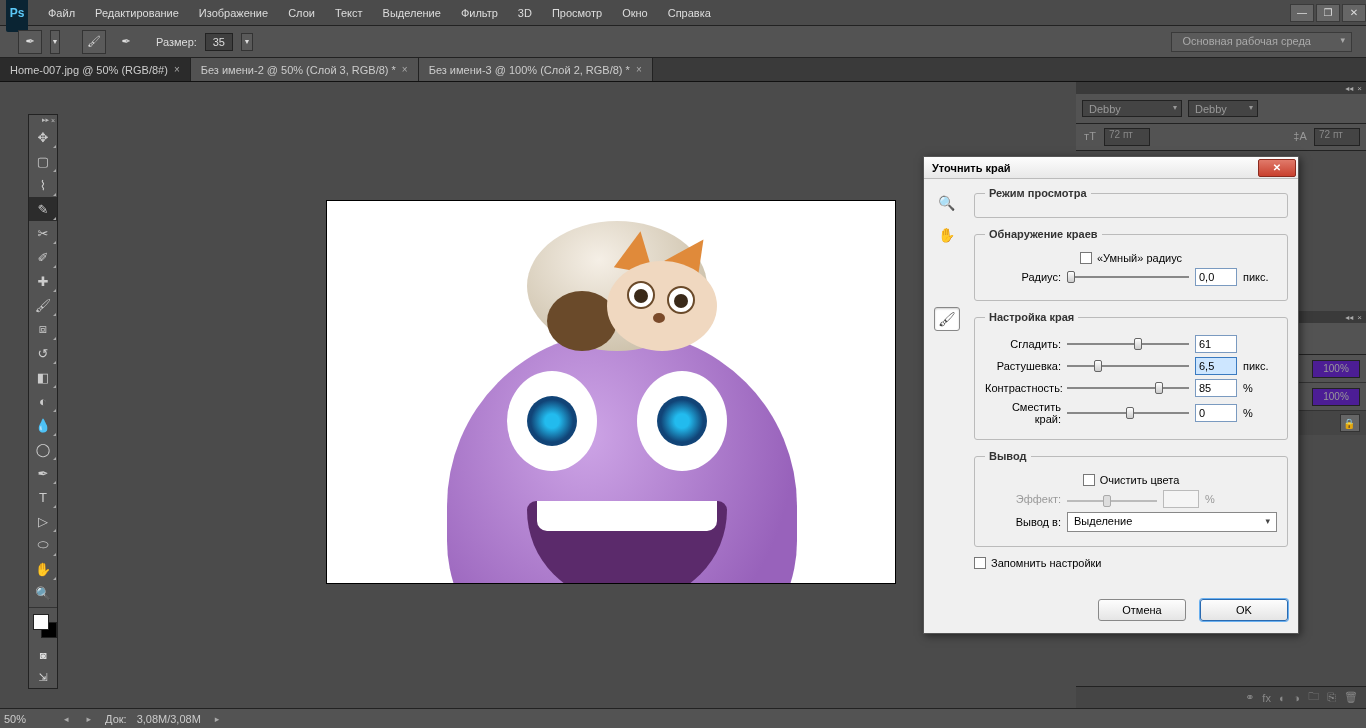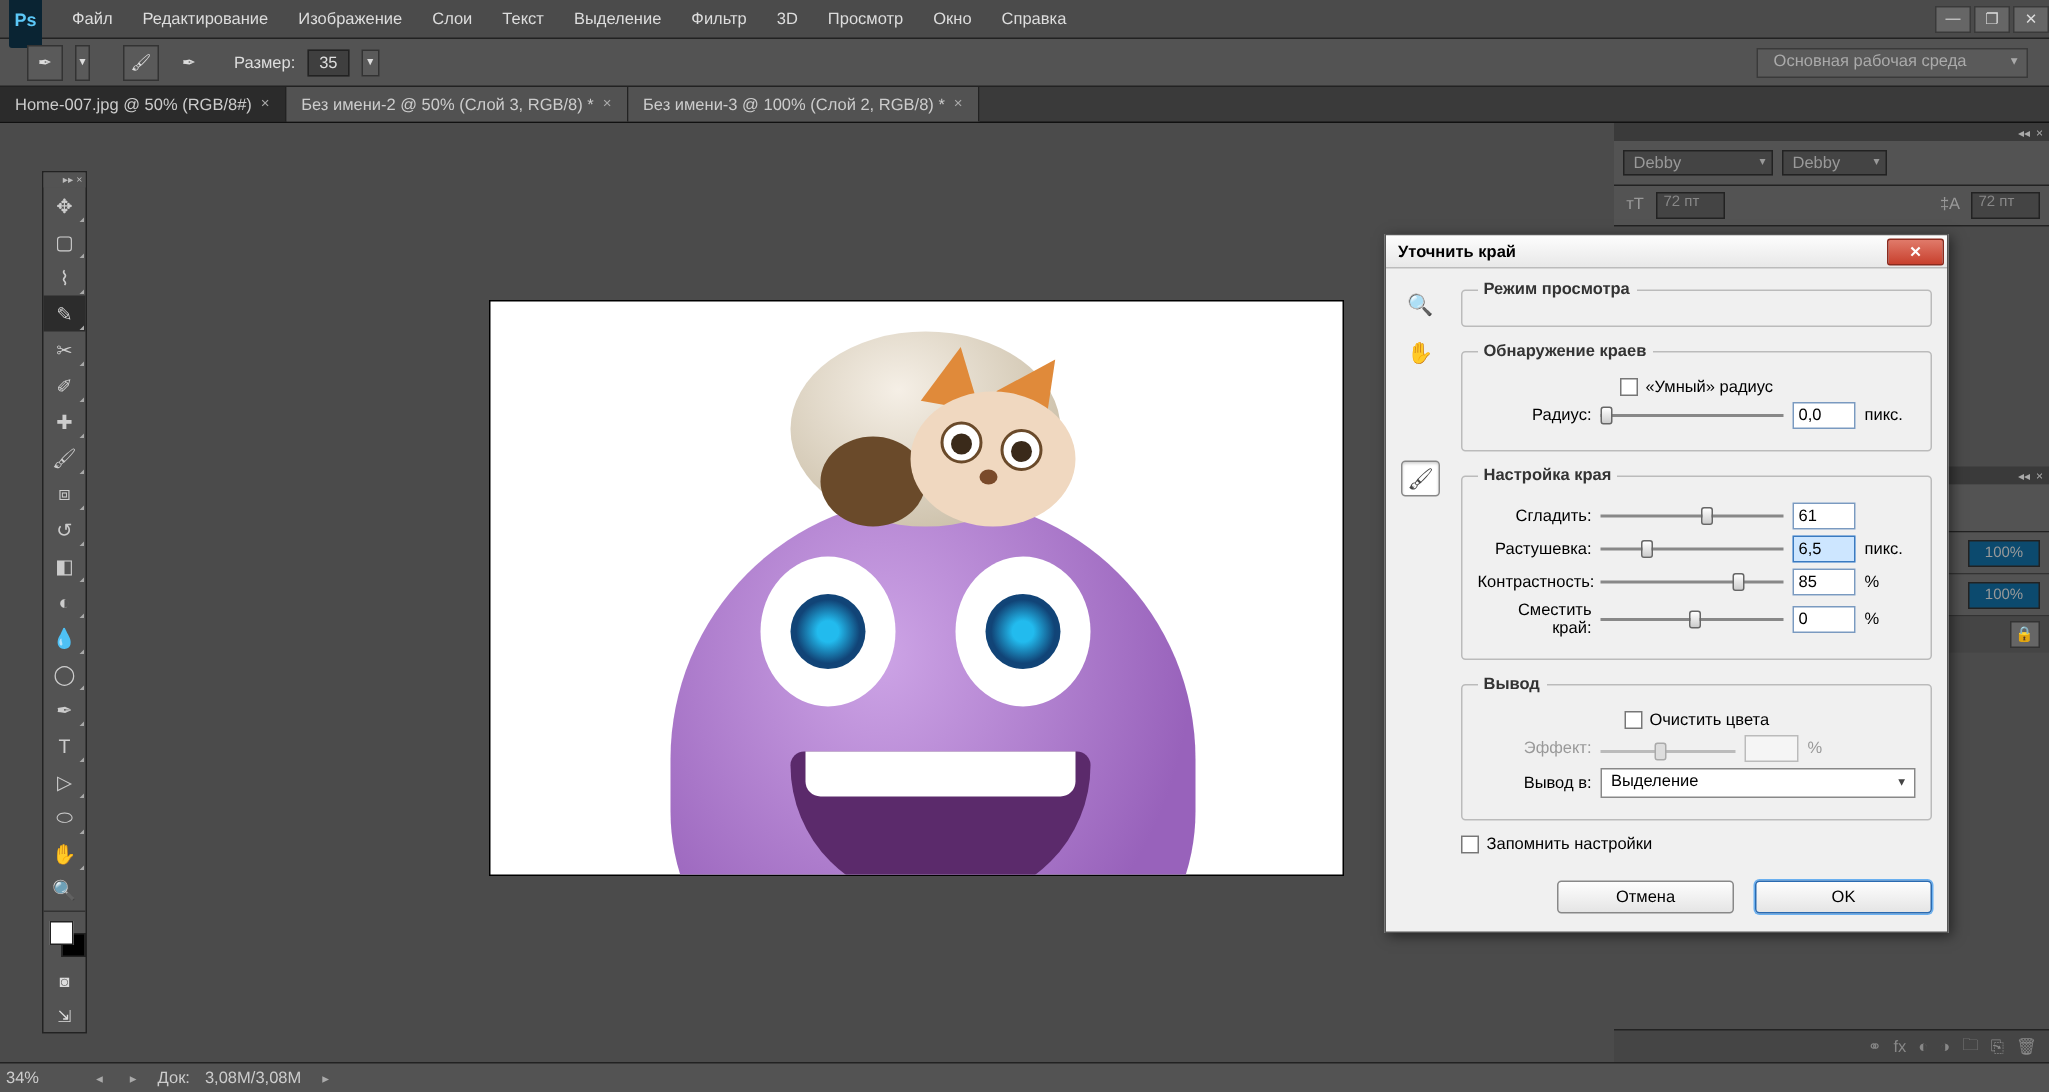--- a/index.html
+++ b/index.html
@@ -62,21 +62,21 @@
   .panel-tabs { height: 24px; background: #454545; border-bottom: 1px solid #222; display: flex; align-items: stretch;}
   .panel-tab { padding: 4px 10px; background: #535353; border-right: 1px solid #222; font-size:11px;}
   .panel-tab.active { background: #3a3a3a; }
   .panel-body { background: #535353;  border-bottom: 1px solid #222; padding: 6px; display:flex; gap:6px;}
   .dd { height: 17px; background: #444; border: 1px solid #222; color:#999; padding: 2px 16px 2px 6px; position:relative; font-size:11px;}
   .dd::after{ content:"▾"; position:absolute; right:4px; top:2px; font-size:8px;}
   .sz-row { display:flex; gap:6px; padding:4px 6px; background:#535353; border-bottom:1px solid #222;}
   .sz-ic { width:16px; height:16px; display:flex; align-items:center; justify-content:center; color:#999; font-size:11px;}
   .sz-fld { width:46px; height:18px; background:#444; border:1px solid #222; color:#888; padding-left:4px; font-size:10px;}
   .layer-row { height:28px; background:#535353; border-bottom:1px solid #333; display:flex; align-items:center; padding:0 6px; gap:6px;}
-  .opacity-box{ width:48px; height:18px; background:#0c4a6e; border:1px solid #222; display:flex; align-items:center; justify-content:center; font-size:10px; color:#999;}
+  .opacity-box{ width:48px; height:18px; background:#4c1d95; border:1px solid #222; display:flex; align-items:center; justify-content:center; font-size:10px; color:#999;}
   .lock-row { height:24px; background:#454545; display:flex; align-items:center; justify-content:flex-end; padding-right:6px;}
   .lock-ic { width:20px; height:18px; background:#666; border:1px solid #333; display:flex; align-items:center; justify-content:center; font-size:10px;}
   .layer-footer { position:absolute; bottom:0; right:0; width:290px; height:22px; background:#454545; border-top:1px solid #222; display:flex; align-items:center; justify-content:flex-end; gap:8px; padding-right:8px; color:#888;}
   
   .dialog { position: absolute; left: 923px; top: 156px; width: 376px; background: #f0f0f0; border: 1px solid #555; box-shadow: 2px 2px 8px rgba(0,0,0,0.5); color: #000; font-size: 11px; }
   .dlg-title { height: 22px; background: linear-gradient(#fdfdfd, #e8e8e8); border-bottom: 1px solid #bbb; display: flex; align-items: center; padding-left: 8px; font-weight: bold; }
   .dlg-close { margin-left: auto; width: 38px; height: 18px; background: linear-gradient(#e07a6a,#c8402e); border:1px solid #8a2a1e; border-radius:2px; display:flex; align-items:center; justify-content:center; color:#fff; font-size:10px; margin-right:2px;}
   .dlg-body { padding: 8px 10px 10px 10px; display: flex; gap: 10px; }
   .dlg-left { width: 30px; display: flex; flex-direction: column; gap: 8px; padding-top: 4px;}
   .dlg-tool { width: 26px; height: 24px; border: 1px solid transparent; display:flex; align-items:center; justify-content:center; font-size:14px; color:#444; border-radius:3px;}
@@ -92,21 +92,21 @@
   .numfield { width: 42px; height: 18px; border: 1px solid #7a9ac0; background: #fff; text-align: left; padding-left: 3px; font-size:11px;}
   .numfield.hl { background: #cde6ff; border-color:#3a7ac0;}
   .unit { width: 34px; }
   .chk { display: inline-flex; align-items: center; gap: 5px; }
   .chk-box { width: 12px; height: 12px; border: 1px solid #777; background: #fff; }
   .view-thumb { width: 34px; height: 34px; border: 1px solid #888; background: #fff; display:flex; align-items:center; justify-content:center; font-size:16px;}
   .view-dd { width:10px; height:34px; border:1px solid #888; border-left:none; display:flex; align-items:center; justify-content:center; font-size:8px;}
   .out-dd { flex:1; height: 20px; border: 1px solid #888; background: #fff; padding: 2px 6px; position:relative;}
   .out-dd::after{ content:"▾"; position:absolute; right:6px; top:3px; font-size:9px; color:#444;}
   .dlg-buttons { display: flex; justify-content: flex-end; gap: 14px; padding: 4px 10px 12px 10px; }
-  .btn { width: 118px; height: 22px; border: 1px solid #888; border-radius: 3px; background: linear-gradient(#fdfdfd,#e5e5e5); display:flex; align-items:center; justify-content:center;}
+  .btn { width: 88px; height: 22px; border: 1px solid #888; border-radius: 3px; background: linear-gradient(#fdfdfd,#e5e5e5); display:flex; align-items:center; justify-content:center;margin-top:12px;}
   .btn.primary { border: 1px solid #2a6ab0; box-shadow: 0 0 0 1px #6ab0f0;}
   .disabled { color: #999; }
   .fx-slider { width:90px; height:12px; position:relative; }
   .fx-slider .slider-track{ background:#bbb;}
   .fx-slider .slider-thumb{ background:#ddd; border-color:#aaa;}
   .fx-field { width:36px; height:18px; border:1px solid #bbb; background:#f5f5f5;}
   
   .status-bar { position:absolute; left:0; bottom:0; right:0; height:20px; background:#535353; border-top:1px solid #222; display:flex; align-items:center; padding-left:4px; gap:10px; font-size:11px; color:#ccc;}
   .zoom-box { width:46px;}
   .sb-arr{ font-size:9px; color:#aaa; padding:0 4px;}
@@ -267,21 +267,21 @@
       <span>◐</span>
       <span>◑</span>
       <span>🗀</span>
       <span>⎘</span>
       <span>🗑</span>
     </div>
   </div>
 </div>
 
 <div class="status-bar">
-  <span class="zoom-box">34%</span>
+  <span class="zoom-box">50%</span>
   <span class="sb-arr">◂</span>
   <span class="sb-arr">▸</span>
   <span>Док:</span>
   <span>3,08M/3,08M</span>
   <span class="sb-arr">▸</span>
 </div>
 
 <div class="dialog">
   <div class="dlg-title">
     <span>Уточнить край</span>

